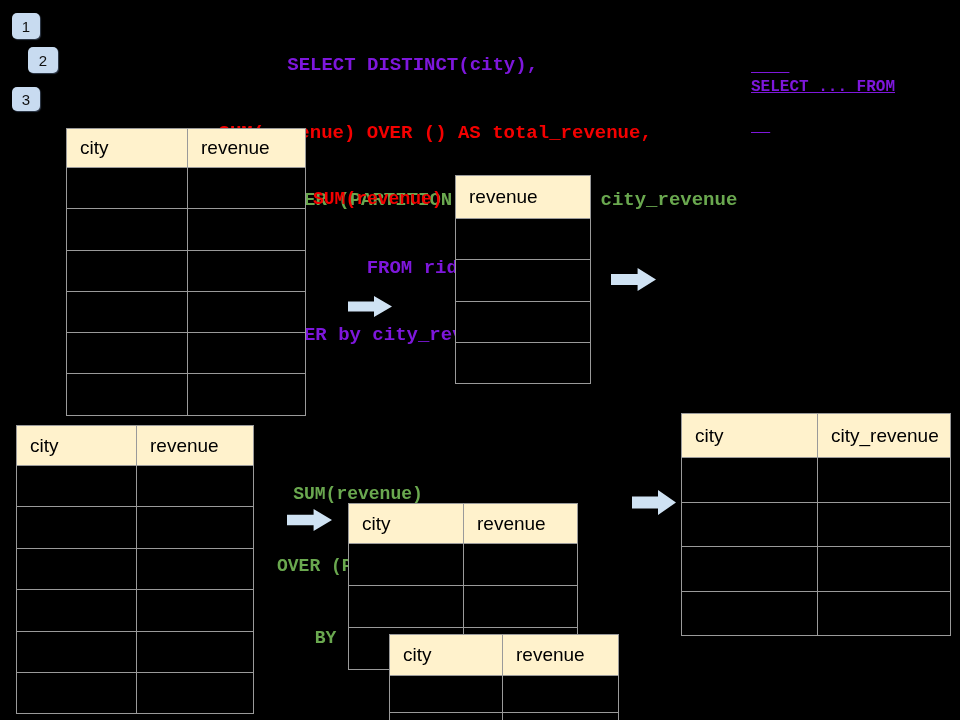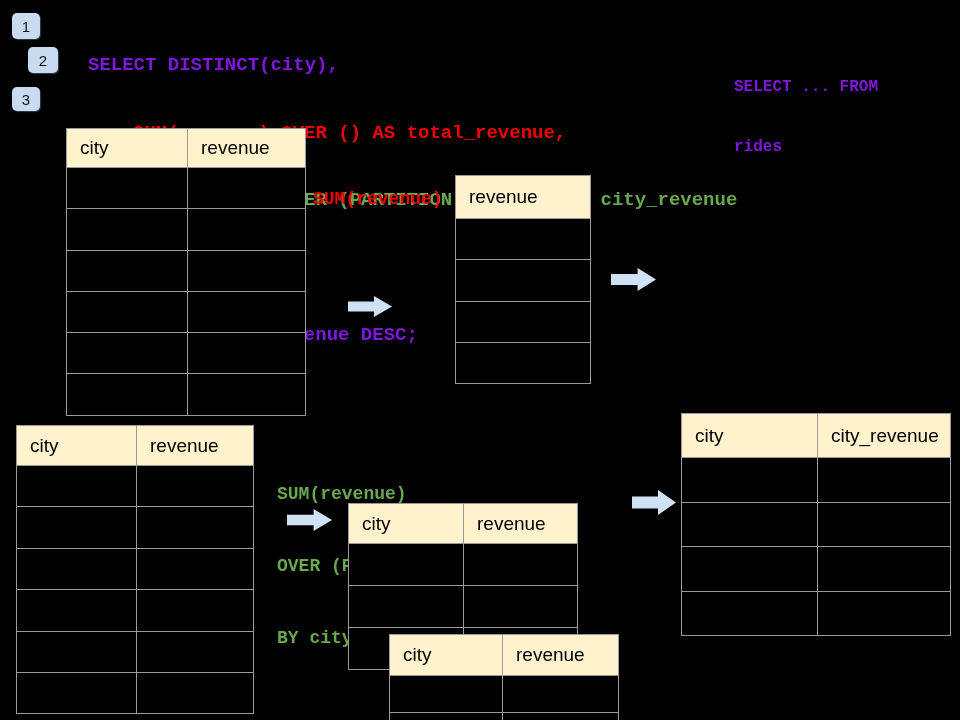--- a/index.html
+++ b/index.html
@@ -8,21 +8,21 @@
          font-family:"Liberation Sans",sans-serif;}
 
   
   .badge{position:absolute;background:#C8DBF0;border-radius:5px;
          display:flex;align-items:center;justify-content:center;
          color:#111;font:15px "Liberation Sans",sans-serif;
          box-shadow:1px 1px 1px rgba(90,110,140,.55);}
 
   
   .code{position:absolute;white-space:pre;font:bold 19px "Liberation Mono",monospace;line-height:22.5px;}
-  .cl{display:block;}
+  .cl{display:block;text-align:center;}
   .purple{color:#7E17DC;}
   .red{color:#F40000;}
   .green{color:#6AA84F;}
 
   .note{position:absolute;white-space:pre;font:bold 18px "Liberation Mono",monospace;line-height:25px;}
   .note.tight{line-height:24px;}
   .sidenote{position:absolute;white-space:pre;font:bold 16px "Liberation Mono",monospace;line-height:20px;color:#7E17DC;}
 
   
   table.tbl{position:absolute;border-collapse:collapse;table-layout:fixed;}
@@ -50,23 +50,22 @@
   </div>
 
   <div class="code" style="left:88px;top:9px;">
     <span class="cl purple" style="padding-left:0;">SELECT DISTINCT(city),</span>
     <span class="cl red" style="padding-left:45px;">SUM(revenue) OVER () AS total_revenue,</span>
     <span class="cl green" style="padding-left:45px;">SUM(revenue) OVER (PARTITION BY city) as city_revenue</span>
     <span class="cl purple" style="padding-left:22px;">FROM rides</span>
     <span class="cl purple" style="padding-left:22px;">ORDER by city_revenue DESC;</span>
   </div>
 
-  <div class="sidenote" style="left:734px;top:37px;">
+  <div class="sidenote" style="left:751px;top:37px;text-decoration:underline;">
     <span class="cl">SELECT ... FROM</span>
-    <span class="cl">rides</span>
   </div>
 
   <div class="note red" style="left:313px;top:137px;">
     <span class="cl">SUM(revenue)</span>
   </div>
 
   <div class="note tight green" style="left:277px;top:434px;">
     <span class="cl">SUM(revenue)</span>
     <span class="cl">OVER (PARTITION</span>
     <span class="cl">BY city)</span>

